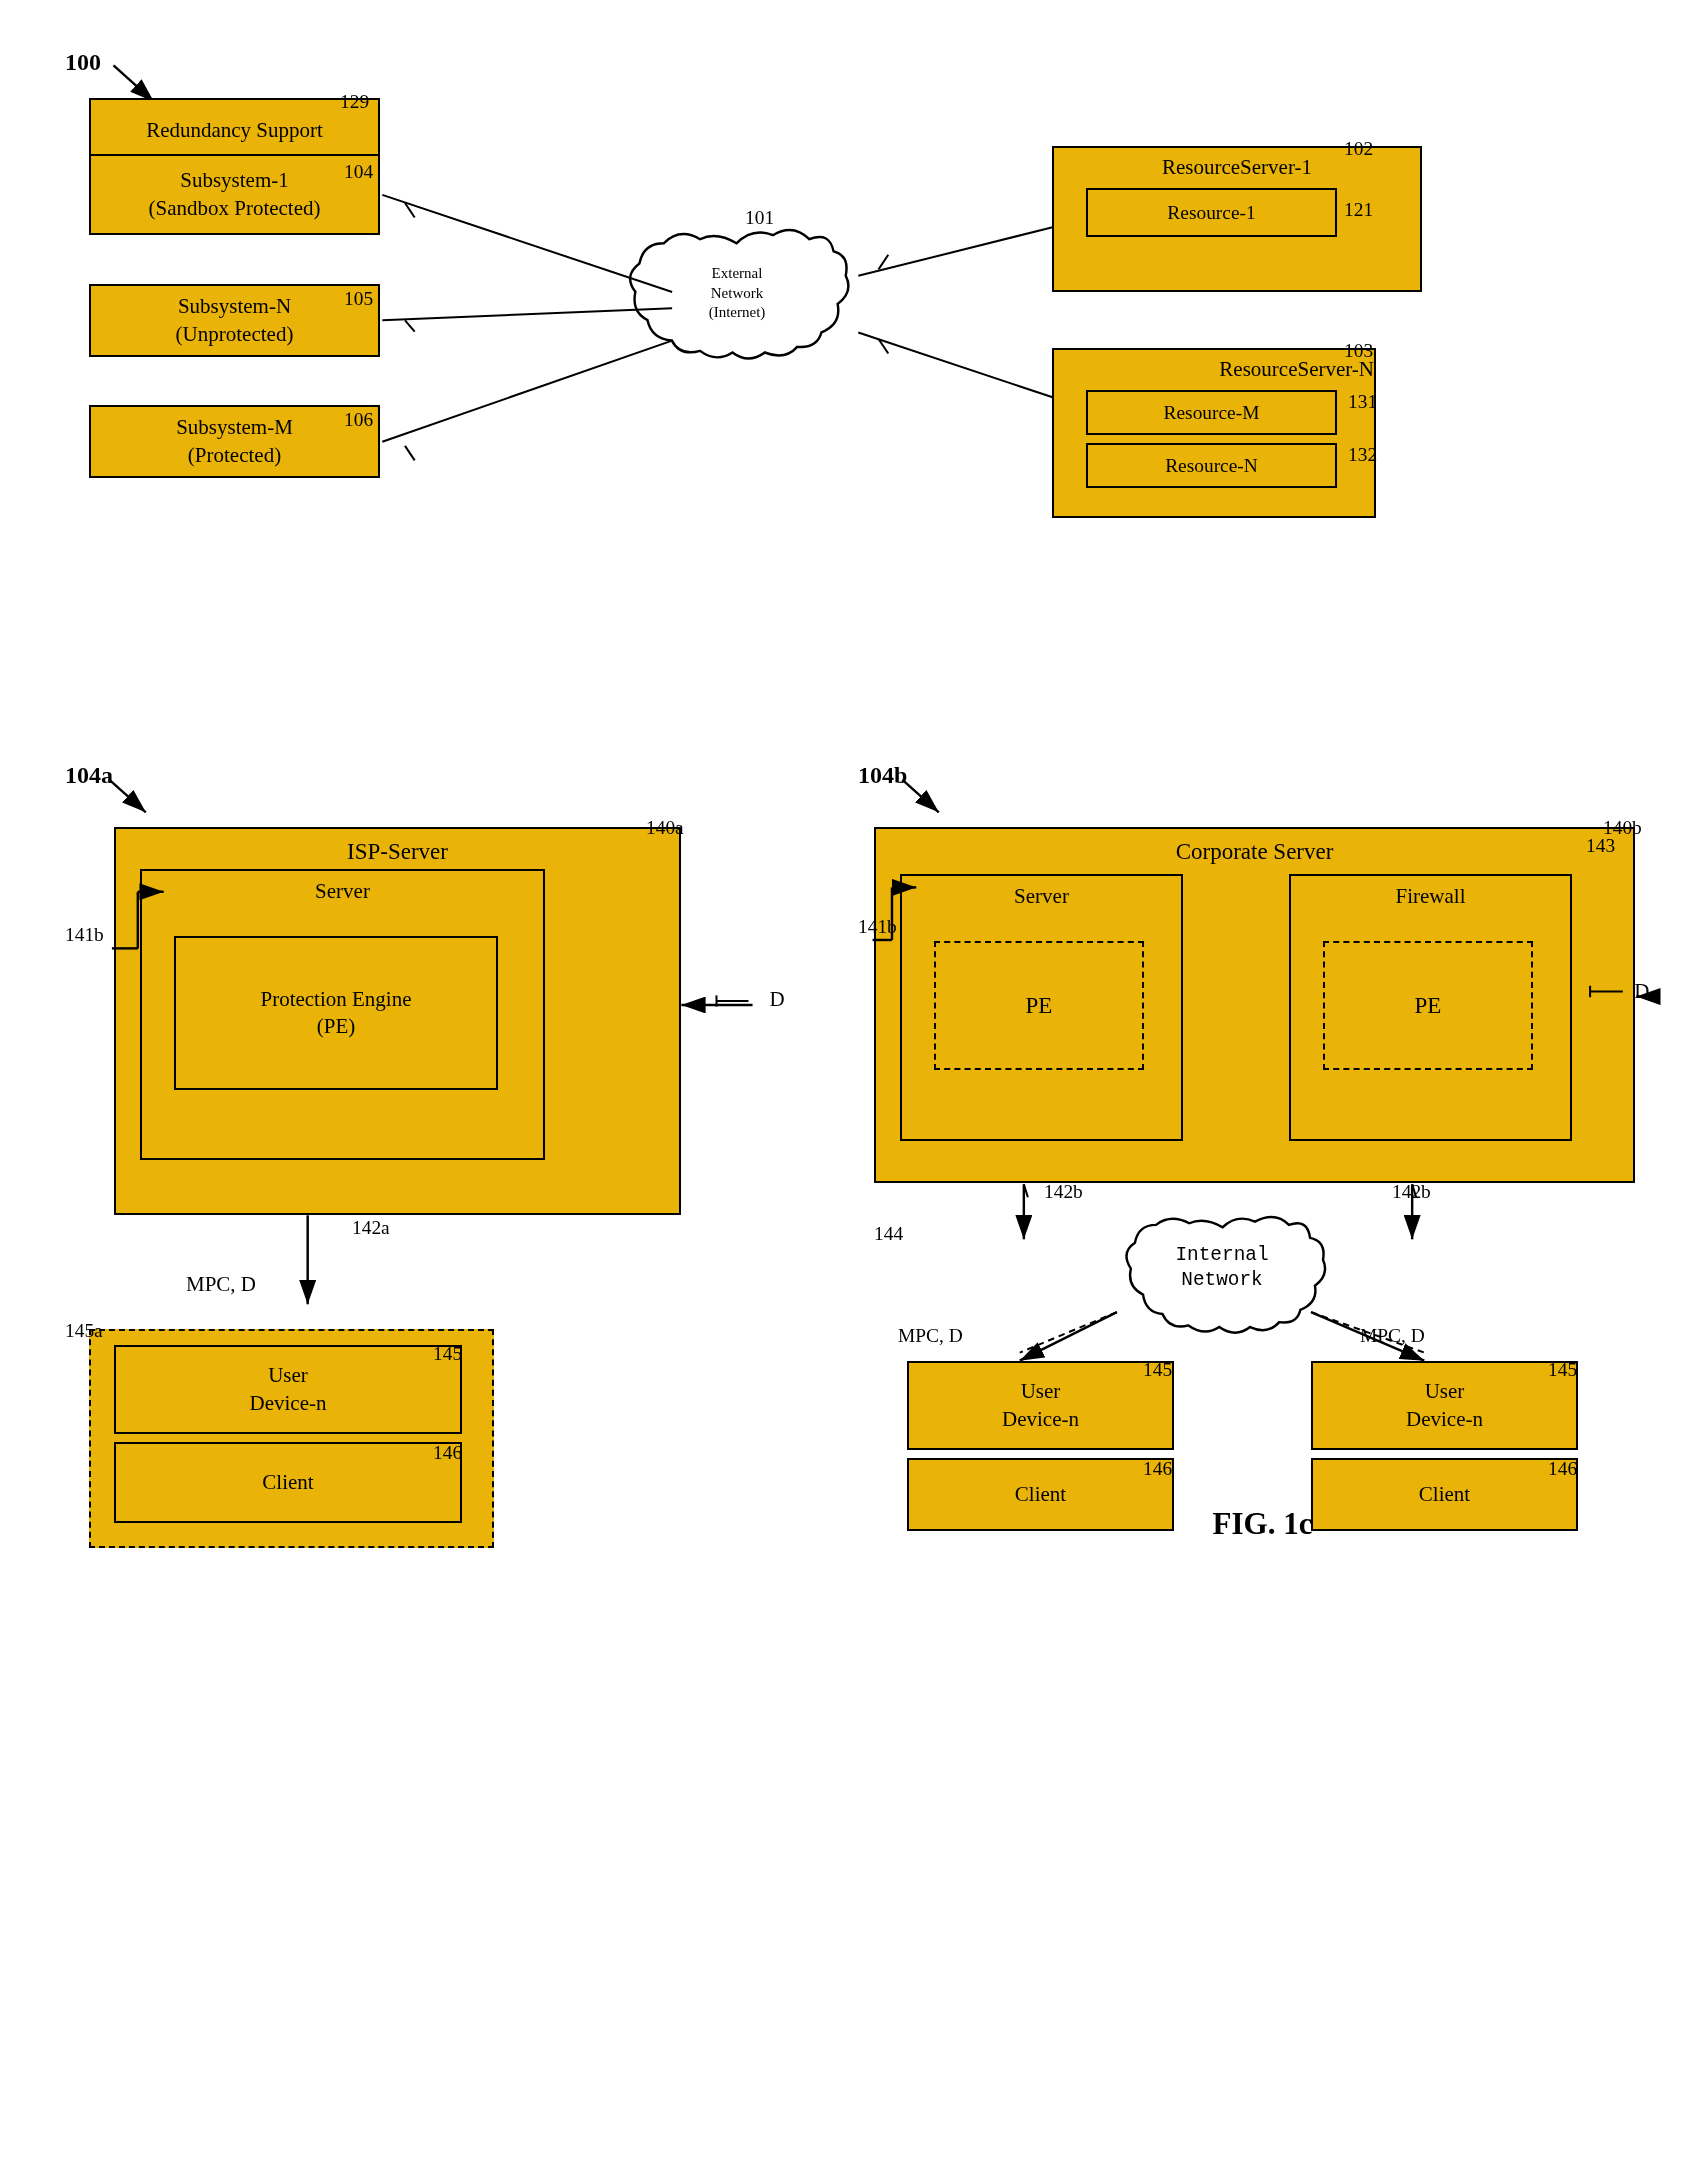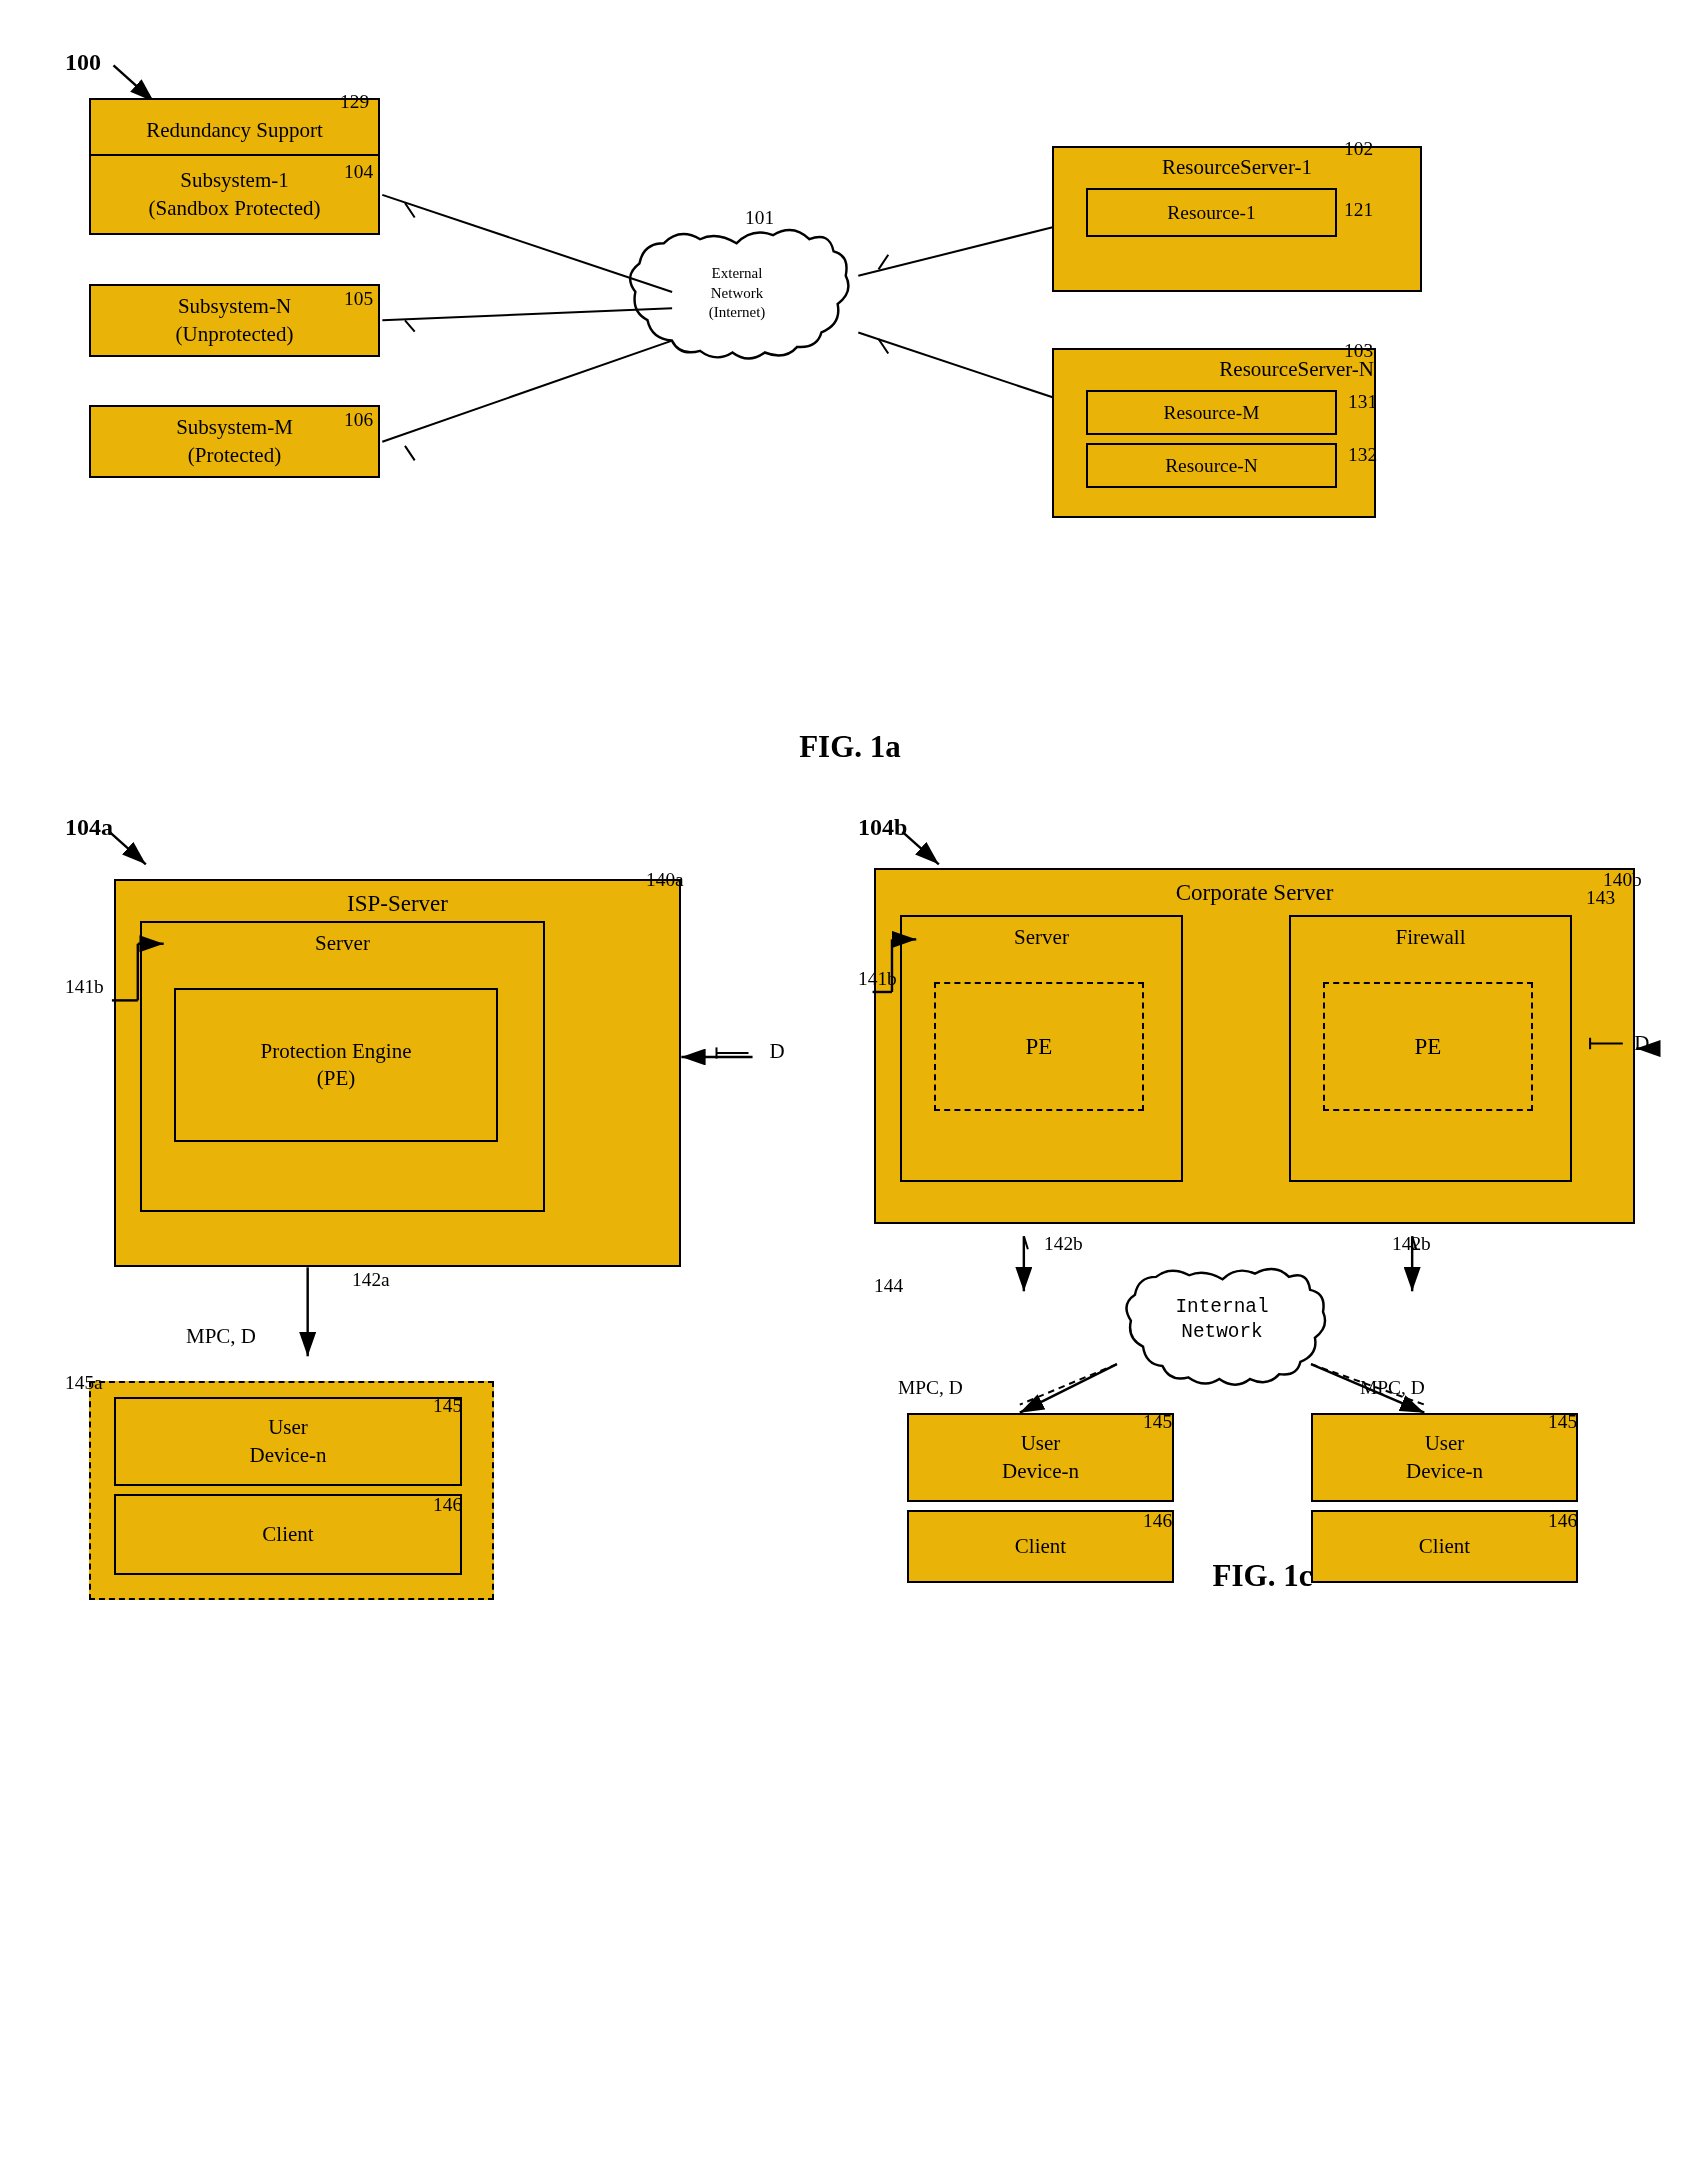--- a/index.html
+++ b/index.html
@@ -211,21 +211,20 @@
       <div class="box" style="left:32px; top:93px; width:251px; height:45px; font-size:19.4px;">
         <span>Resource-N</span>
       </div>
     </div>
     <span class="ref" style="top:291px; left:1279px;">103</span>
     <span class="ref" style="top:342px; left:1283px;">131</span>
     <span class="ref" style="top:395px; left:1283px;">132</span>
 
   </div>
 
-  <div class="fig1a-title">FIG. 1a</div>
 
   <div class="fig1bc-row">
 
     <div style="display:flex;flex-direction:column;align-items:center;">
       <div class="fig1b-container">
 
         <span class="bold-ref" style="position:absolute;top:0;left:0;font-size:24px;">104a</span>
 
         <svg style="position:absolute;top:0;left:0;width:97px;height:65px;overflow:visible;" viewBox="0 0 120 80" width="97" height="65">
           <defs>
@@ -310,21 +309,21 @@
         <span class="bold-ref" style="position:absolute;top:0;left:0;font-size:24px;">104b</span>
         <svg style="position:absolute;top:0;left:0;width:97px;height:65px;overflow:visible;" viewBox="0 0 120 80" width="97" height="65">
           <defs>
             <marker id="ah4" markerWidth="10" markerHeight="7" refX="10" refY="3.5" orient="auto">
               <polygon points="0 0, 10 3.5, 0 7" fill="#000"></polygon>
             </marker>
           </defs>
           <line x1="55" y1="22" x2="100" y2="62" stroke="#000" stroke-width="3" marker-end="url(#ah4)"></line>
         </svg>
 
-        <div class="box" style="left:16px;top:54px;width:761px;height:356px;">
+        <div class="box" style="left:16px;top:65px;width:761px;height:356px;">
           <div style="position:absolute;top:9.7px;left:0;right:0;text-align:center;font-size:23px;">Corporate Server</div>
 
           <div class="box" style="left:24px;top:45px;width:283px;height:267px;">
             <div style="position:absolute;top:8px;left:0;right:0;text-align:center;font-size:21px;">Server</div>
 
             <div class="box box-dashed" style="left:32px;top:65px;width:210px;height:129px;font-size:23px;">
               <span>PE</span>
             </div>
           </div>
 

